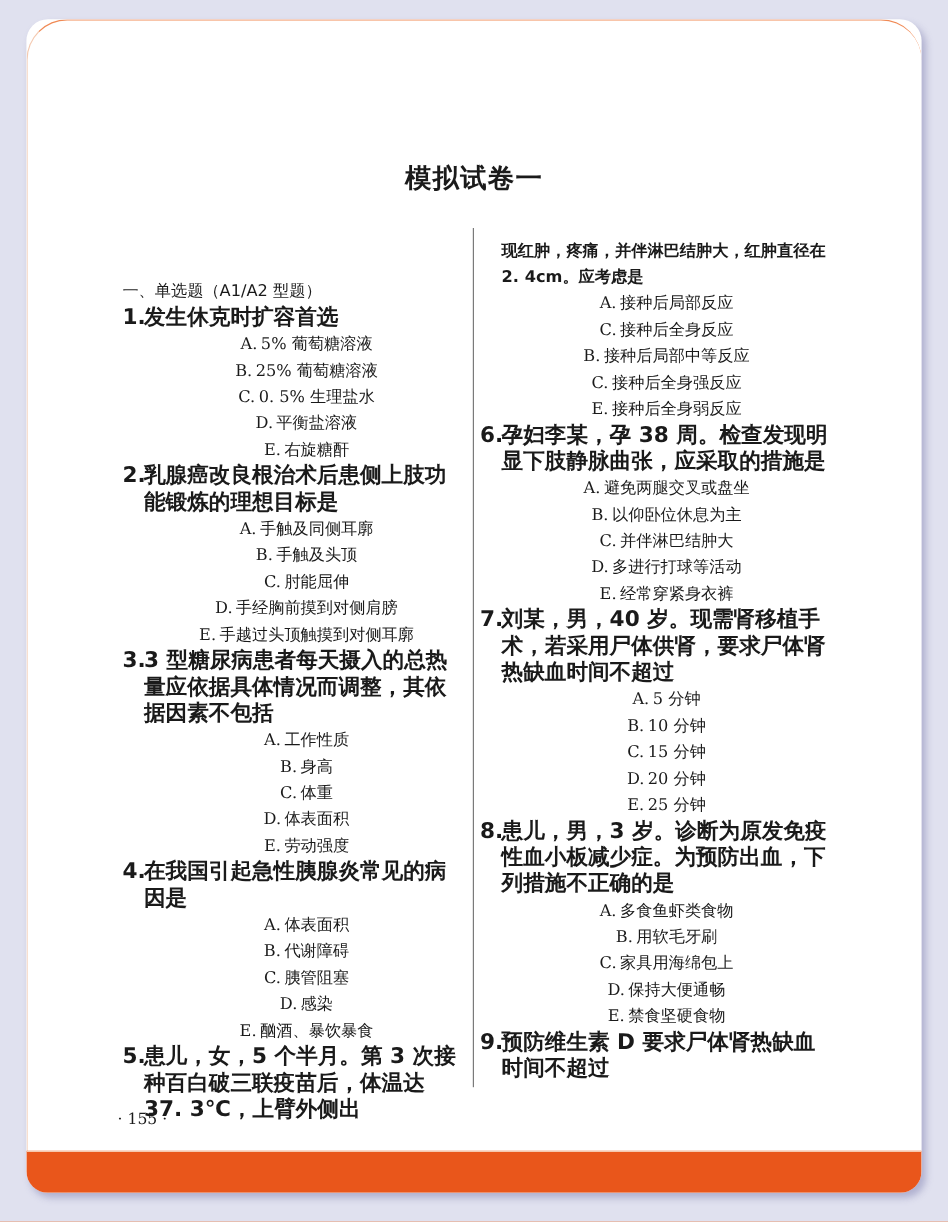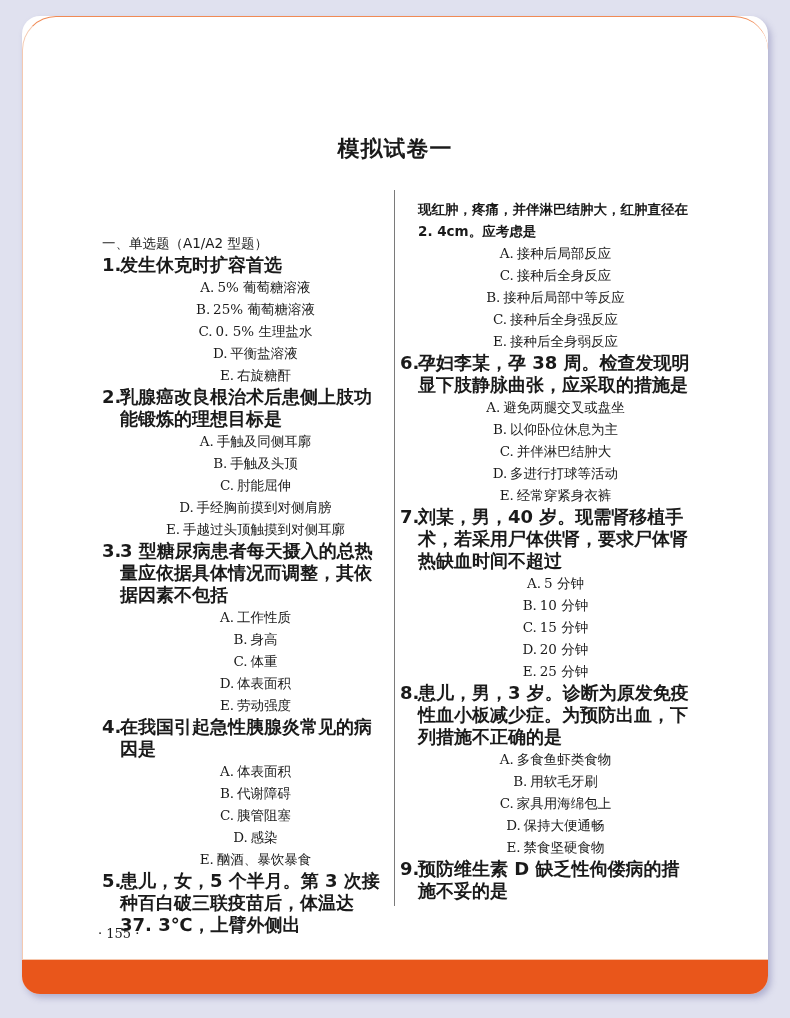--- a/index.html
+++ b/index.html
@@ -152,19 +152,19 @@
     <div class="opt"><span class="lbl">D.</span><span>20 分钟</span></div>
     <div class="opt"><span class="lbl">E.</span><span>25 分钟</span></div>
 
     <div class="q"><span class="num">8.</span><span>患儿，男，3 岁。诊断为原发免疫性血小板减少症。为预防出血，下列措施不正确的是</span></div>
     <div class="opt"><span class="lbl">A.</span><span>多食鱼虾类食物</span></div>
     <div class="opt"><span class="lbl">B.</span><span>用软毛牙刷</span></div>
     <div class="opt"><span class="lbl">C.</span><span>家具用海绵包上</span></div>
     <div class="opt"><span class="lbl">D.</span><span>保持大便通畅</span></div>
     <div class="opt"><span class="lbl">E.</span><span>禁食坚硬食物</span></div>
 
-    <div class="q"><span class="num">9.</span><span>预防维生素 D 缺乏性佝偻病的措施不妥的是</span></div>
+    <div class="q"><span class="num">9.</span><span>预防维生素 D 要求尸体肾热缺血时间不超过</span></div>
   </div>
 
   <div class="page-num">· 155 ·</div>
 
   <div class="footer-band"></div>
 </div>
 
 </body></html>

